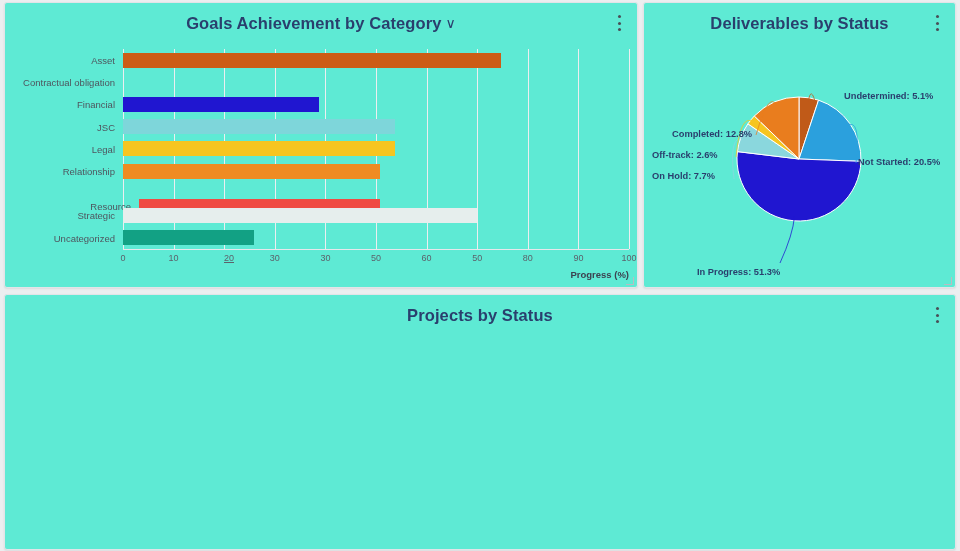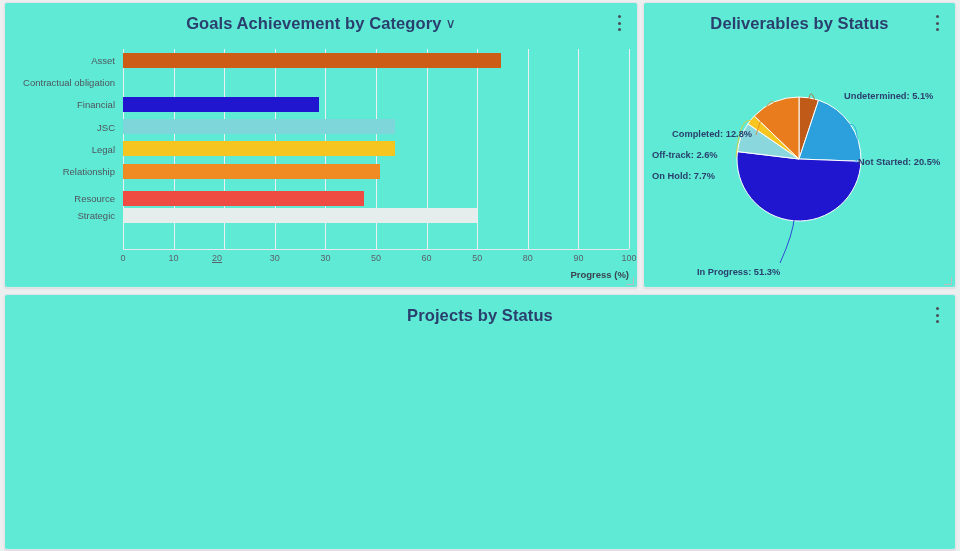--- a/index.html
+++ b/index.html
@@ -138,34 +138,38 @@
           <div class="bar-fill" style="width: 272.228px; background: rgb(126, 214, 218);"></div>
         </div>
         <div class="bar-row" style="top: 88.8px;">
           <span class="bar-label">Legal</span>
           <div class="bar-fill" style="width: 272.228px; background: rgb(246, 197, 32);"></div>
         </div>
         <div class="bar-row" style="top: 111px;">
           <span class="bar-label">Relationship</span>
           <div class="bar-fill" style="width: 257.048px; background: rgb(239, 139, 34);"></div>
         </div>
-        <div class="bar-row" style="top: 138px;">
+        <div class="bar-row" style="top: 146px; margin-left: 16px;">
           <span class="bar-label">Resource</span>
           <div class="bar-fill" style="width: 240.856px; background: rgb(239, 75, 67);"></div>
         </div>
         <div class="bar-row" style="top: 155.4px;">
           <span class="bar-label">Strategic</span>
           <div class="bar-fill" style="width: 354.2px; background: rgb(230, 238, 237);"></div>
+        </div>
+        <div class="bar-row" style="top: 177.6px;">
+          <span class="bar-label">Uncategorized</span>
+          <div class="bar-fill" style="width: 131.054px; background: rgb(18, 161, 132);"></div>
         </div>
       </div>
     <div class="axis-line"></div>
     <div id="bar-ticks">
         <div class="tick" style="left: 118px;">0</div>
         <div class="tick" style="left: 168.6px;">10</div>
-        <div class="tick" style="left: 212px; text-decoration: underline;">20</div>
+        <div class="tick" style="left: 224px; text-decoration: underline;">20</div>
         <div class="tick" style="left: 269.8px;">30</div>
         <div class="tick" style="left: 320.4px;">30</div>
         <div class="tick" style="left: 371px;">50</div>
         <div class="tick" style="left: 421.6px;">60</div>
         <div class="tick" style="left: 472.2px;">50</div>
         <div class="tick" style="left: 522.8px;">80</div>
         <div class="tick" style="left: 573.4px;">90</div>
         <div class="tick" style="left: 624px;">100</div>
       </div>
     <div class="axis-title">Progress (%)</div>

